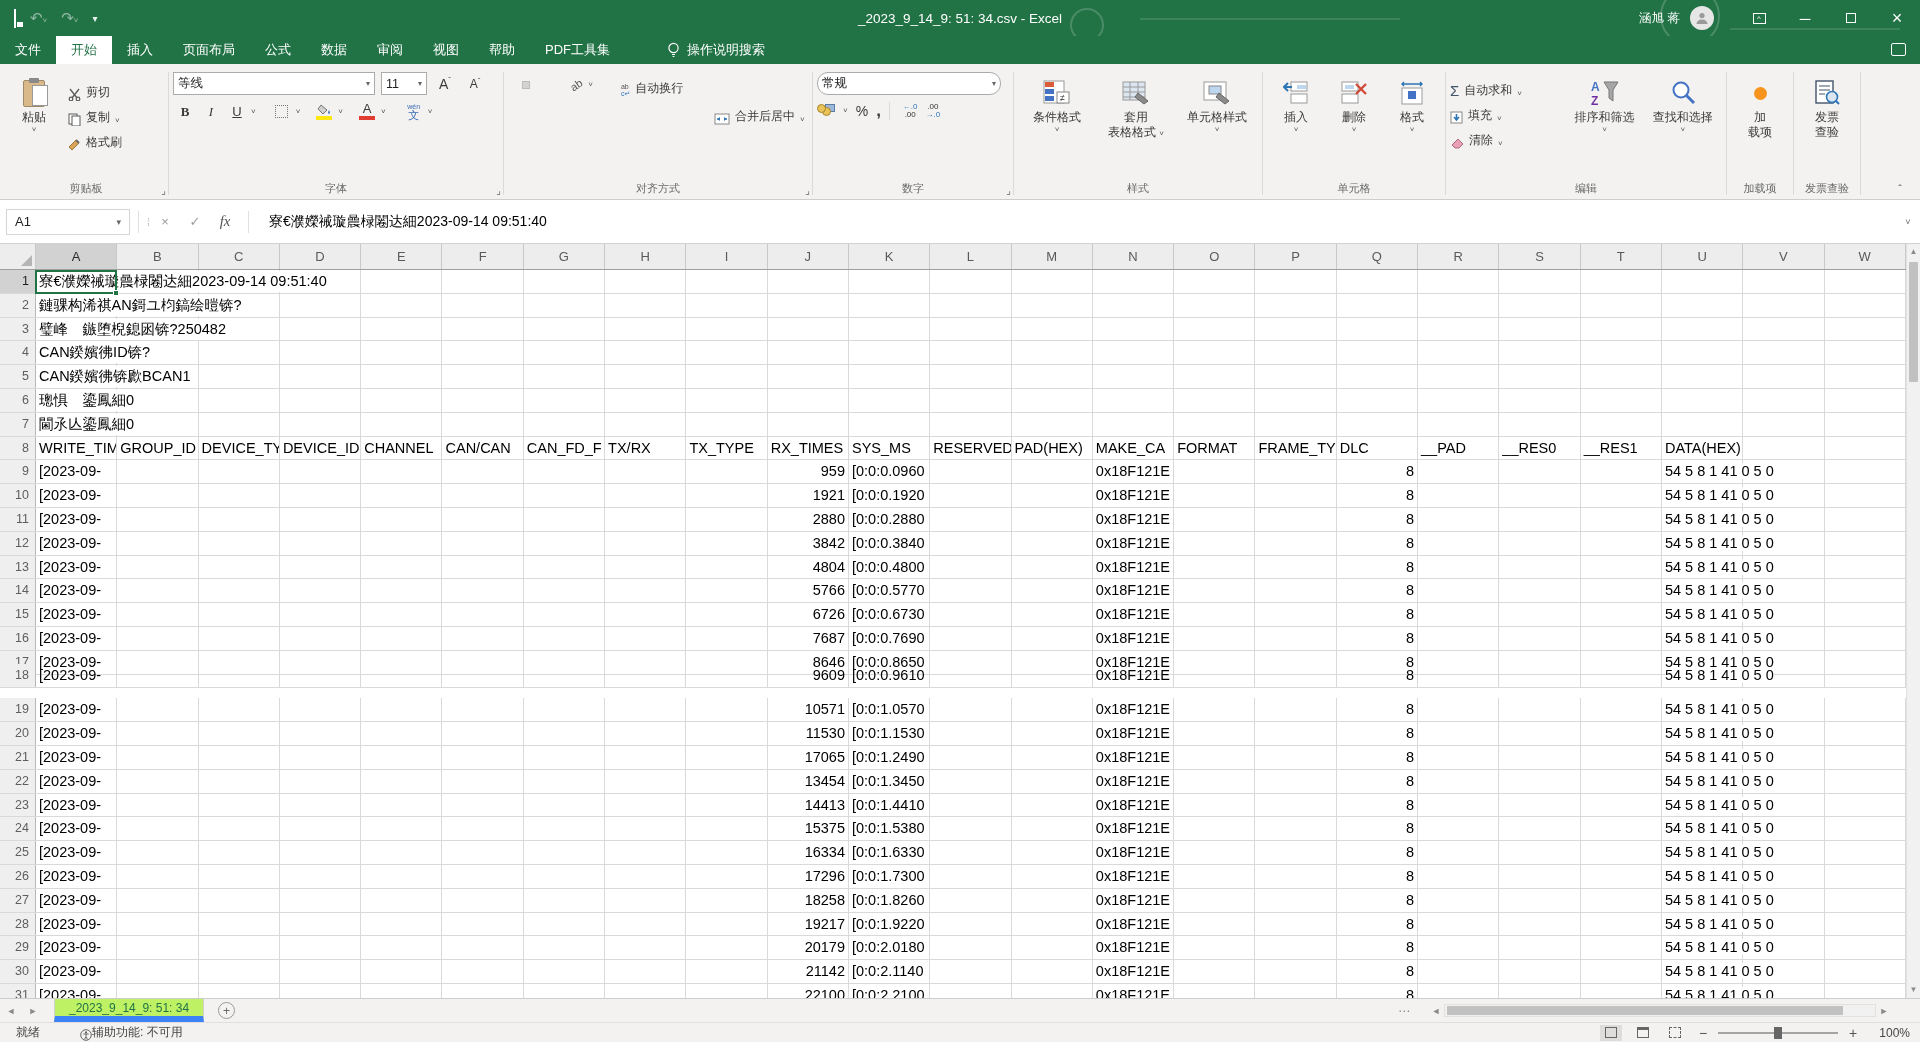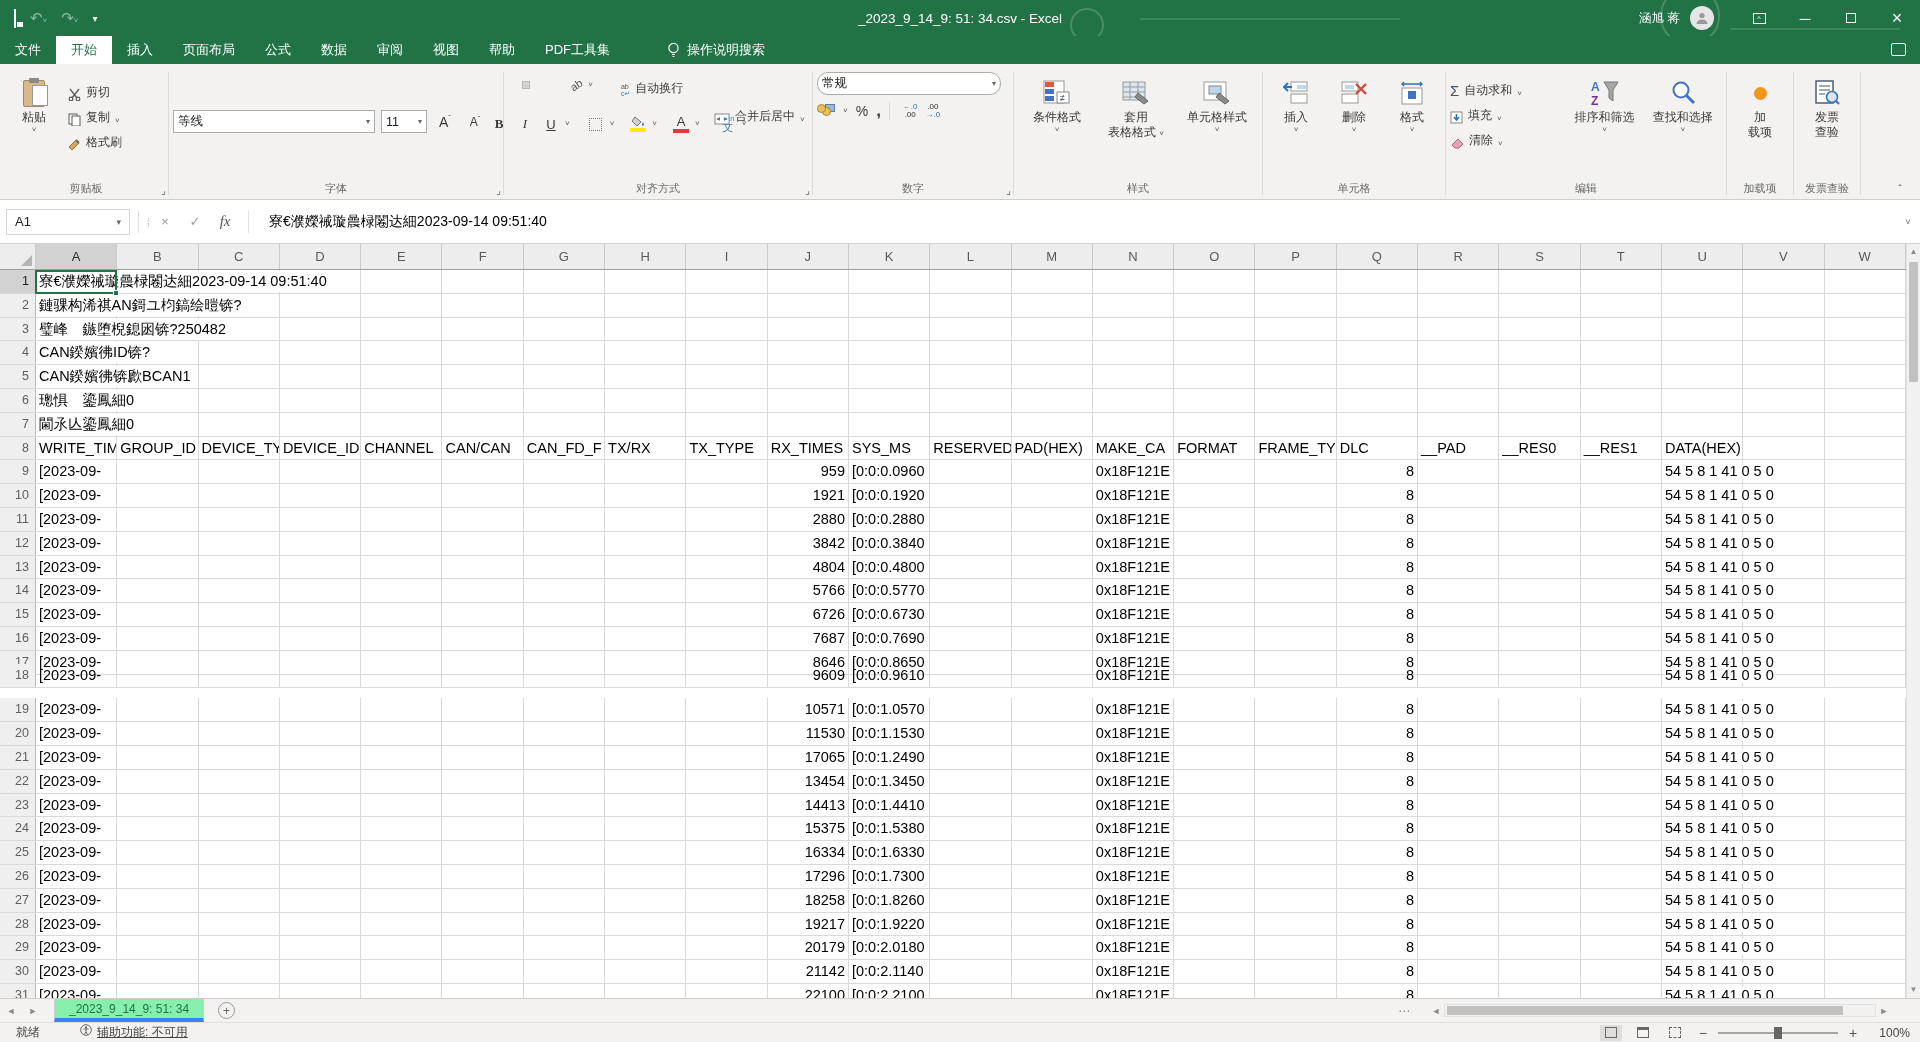--- a/index.html
+++ b/index.html
@@ -94,32 +94,32 @@
   #selbox { position:absolute; left:35px; top:0; width:82px; height:24px; border:2px solid #217346; z-index:2; pointer-events:none; }
   #selbox .handle { position:absolute; right:-4px; bottom:-4px; width:6px; height:6px; background:#217346; border:1px solid #fff; }
   .vscroll { position:absolute; right:0; top:0; bottom:0; width:14px; background:#f1f1f1; border-left:1px solid #e1e1e1; }
   .vscroll .arr { height:16px; text-align:center; font-size:8px; color:#8a8a8a; line-height:16px; cursor:pointer; }
   .vscroll .arr.bot { position:absolute; bottom:0; left:0; right:0; }
   .vthumb { position:absolute; left:2px; right:2px; top:18px; height:120px; background:#c1c1c1; border-radius:1px; cursor:grab; }
 
   
   .tabrow { height:24px; background:#f3f2f1; border-top:1px solid #cfcdcb; display:flex; align-items:stretch; flex:none; position:relative; font-size:12px; }
   .tnav { width:22px; display:flex; align-items:center; justify-content:center; color:#8a8a8a; font-size:9px; cursor:pointer; }
-  .sheettab { background:#86efac; color:#217346; border-left:1px solid #d0d0d0; border-right:1px solid #d0d0d0; border-bottom:4px solid #3b82f6; padding:0 14px; display:flex; align-items:center; cursor:pointer; margin-left:10px; }
+  .sheettab { background:#bef264; color:#217346; border-left:1px solid #d0d0d0; border-right:1px solid #d0d0d0; border-bottom:6px solid #3b82f6; padding:0 14px; display:flex; align-items:center; cursor:pointer; margin-left:10px; }
   .addsheet { width:17px; height:17px; border:1px solid #9a9a9a; border-radius:50%; color:#666; display:flex; align-items:center; justify-content:center; font-size:12px; margin:3px 0 0 14px; cursor:pointer; }
   .tabdots { position:absolute; left:1398px; top:0; bottom:0; display:flex; align-items:center; color:#888; cursor:pointer; }
   .hscroll { position:absolute; left:1428px; right:28px; top:3px; height:17px; display:flex; align-items:center; }
   .hs-arr { width:16px; text-align:center; color:#8a8a8a; font-size:9px; cursor:pointer; }
   .hs-track { flex:1; height:13px; background:#f1f1f1; border:1px solid #e1e1e1; position:relative; }
   .hs-thumb { position:absolute; left:2px; top:1px; bottom:1px; width:92%; background:#c1c1c1; cursor:grab; }
 
   
   .statusbar { height:20px; background:#f3f2f1; border-top:1px solid #e1dfdd; display:flex; align-items:center; font-size:12px; color:#444; flex:none; position:relative; }
   .sb-ready { padding-left:16px; }
-  .sb-acc { display:flex; align-items:flex-start; gap:5px; margin-left:40px;text-decoration:underline; }
+  .sb-acc { display:flex; align-items:flex-end; margin-left:40px; }
   .sb-right { position:absolute; right:10px; display:flex; align-items:center; gap:10px; }
   .viewbtn { width:22px; height:16px; display:flex; align-items:center; justify-content:center; cursor:pointer; }
   .viewbtn.on { background:#dfdddb; }
   .vb-ic { width:12px; height:11px; border:1px solid #666; }
   .vb-ic.pl { border-top:3px solid #666; }
   .vb-ic.pb { border-style:dashed; }
   .zoomctl { display:flex; align-items:center; gap:8px; }
   .zbtn { font-size:14px; color:#555; cursor:pointer; width:14px; text-align:center; }
   .ztrack { width:120px; height:2px; background:#a6a4a2; position:relative; }
   .ztick { position:absolute; left:50%; top:-3px; width:1px; height:8px; background:#a6a4a2; }
@@ -218,21 +218,21 @@
               </svg>
             <span>格式刷</span>
           </div>
         </div>
       </div>
       <div class="gl"><span>剪贴板</span><span class="launcher">⌟</span></div>
     </div>
     <div class="gdiv"></div>
 
     <div class="g" style="width:334px;">
-      <div class="gb" style="flex-direction:row;">
+      <div class="gb" style="flex-direction:column;">
         <div style="display:flex;align-items:center;gap:6px;">
           <div class="inputbox" style="width:202px;">
               <span>等线</span>
               <span class="dd">▾</span>
             </div>
           <div class="inputbox" style="width:46px;">
               <span>11</span>
               <span class="dd">▾</span>
             </div>
           <div class="fbtn">

